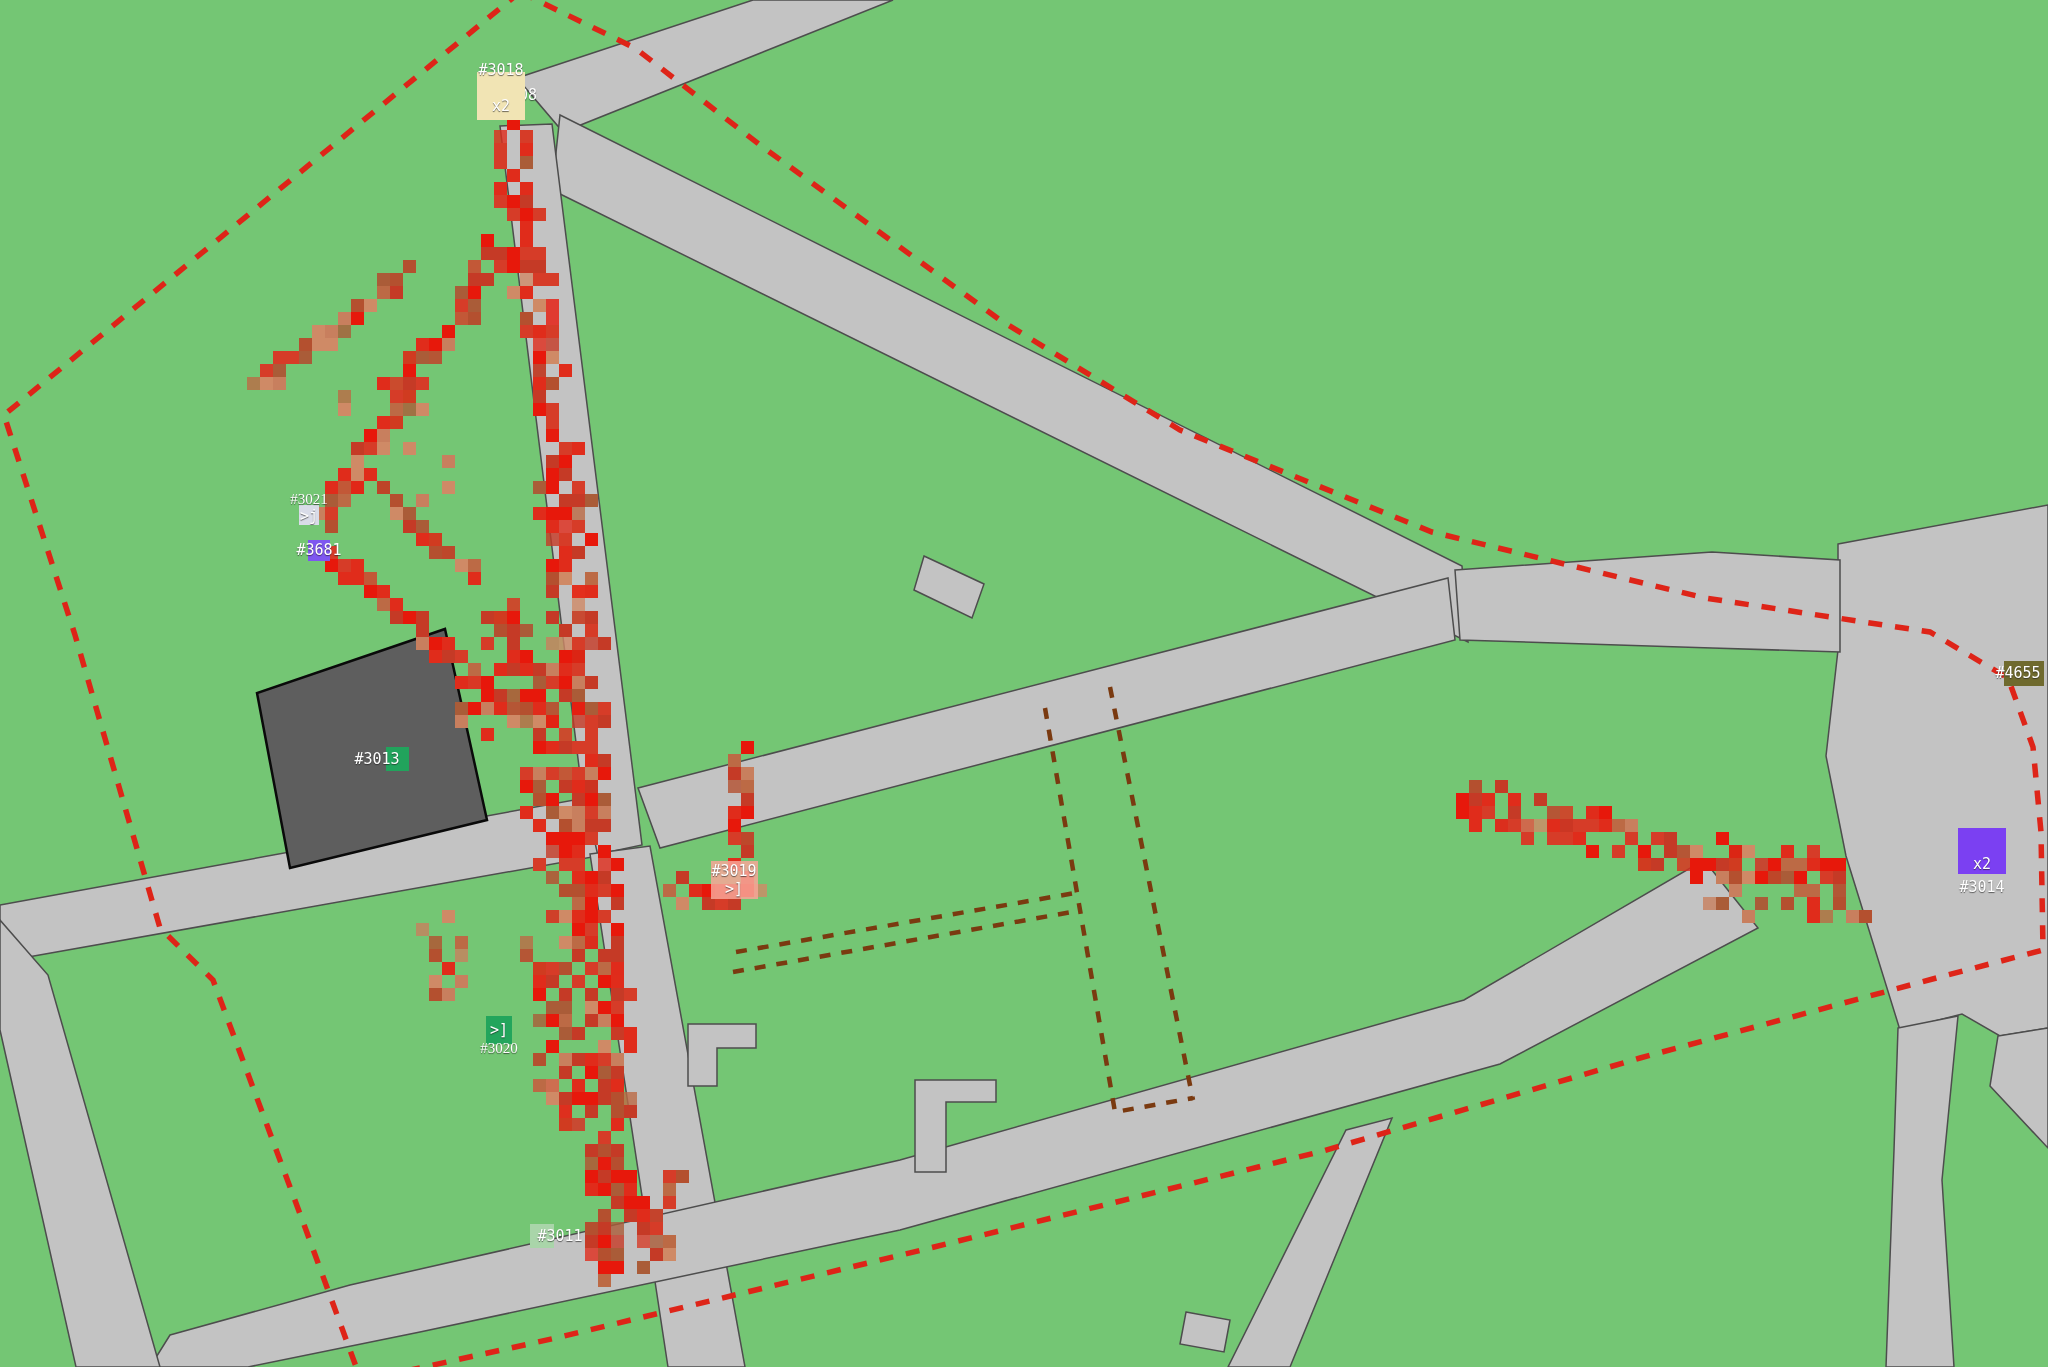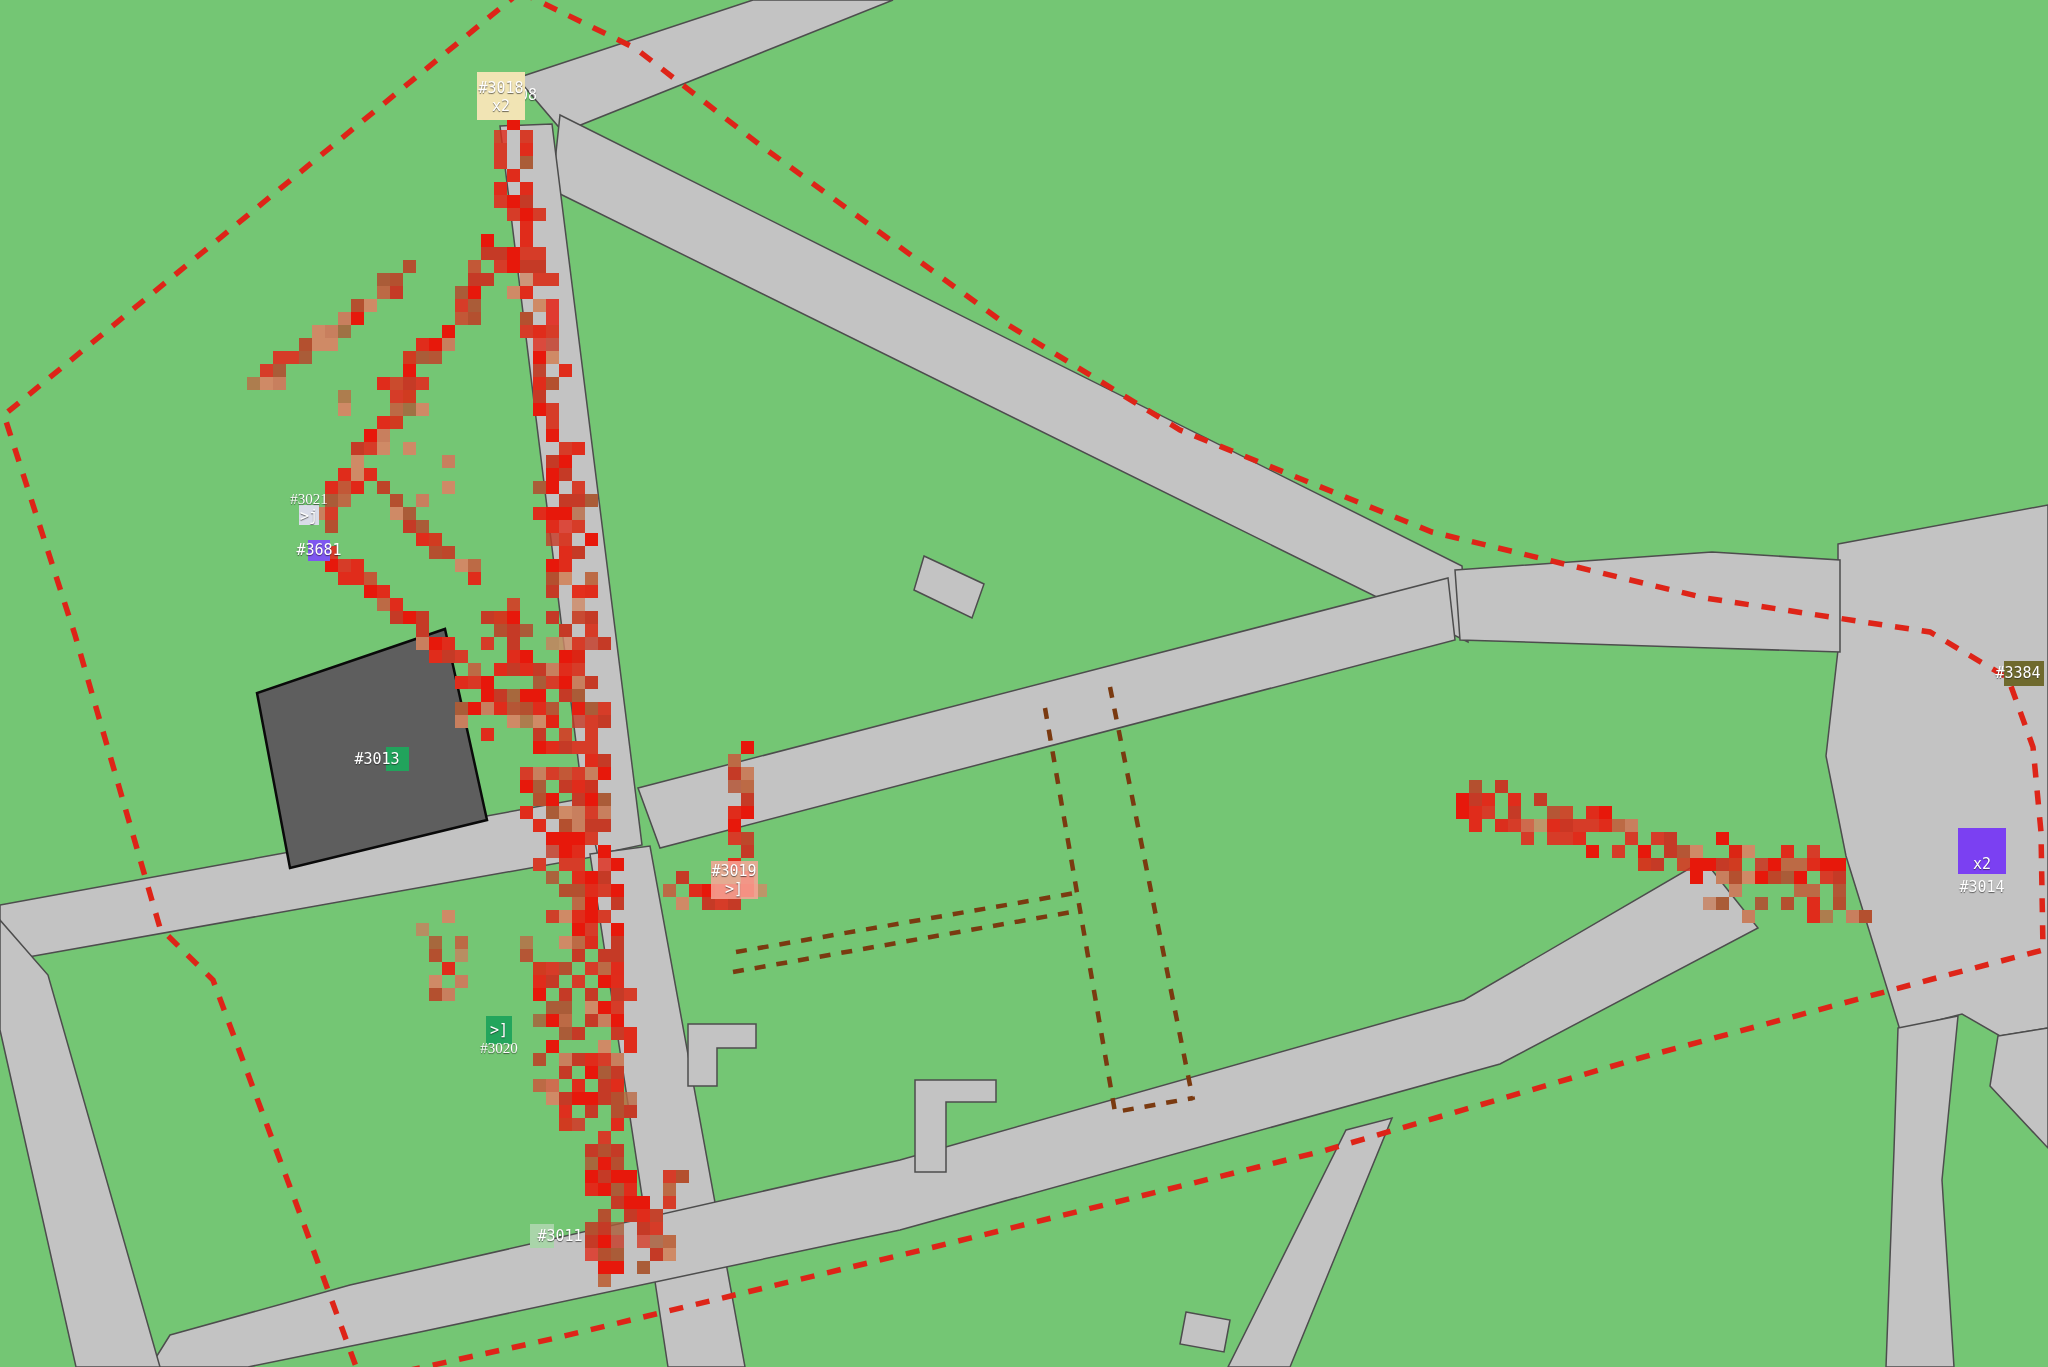--- a/index.html
+++ b/index.html
@@ -882,36 +882,36 @@
       </g>
     <g id="boundary-layer">
         <path d="M 520 -8 L 4 415 L 75 635 L 160 928 L 213 980 L 306 1230 L 358 1372" class="boundary"></path>
         <path d="M 520 -8 L 635 48 L 760 145 L 1000 320 L 1180 430 L 1432 532 L 1705 598 L 1930 632 L 2008 678 L 2033 747 L 2041 832 L 2043 950 L 1940 977 L 1640 1058 L 1323 1151 L 926 1249 L 556 1338 L 392 1374" class="boundary"></path>
       </g>
   </svg>
 
   <div class="stray" id="stray-label" style="left: 519px; top: 87px;">08</div>
   <div id="markers">
       <div class="marker-box" style="left: 477px; top: 72px; width: 48px; height: 48px; background: rgb(241, 228, 180);"></div>
-      <div class="marker-label" style="left: 501px; top: 80px;">#3018</div>
+      <div class="marker-label" style="left: 501px; top: 62px;">#3018</div>
       <div class="marker-label" style="left: 501px; top: 98px;">x2</div>
       <div class="marker-box" style="left: 299px; top: 505px; width: 20px; height: 20px; background: rgb(217, 220, 232);"></div>
       <div class="marker-label" style="left: 309px; top: 491px; font-family: Liberation Serif, serif;">#3021</div>
       <div class="marker-label" style="left: 309px; top: 508px;">&gt;j</div>
       <div class="marker-box" style="left: 308px; top: 540px; width: 22px; height: 21px; background: rgb(126, 87, 240);"></div>
       <div class="marker-label" style="left: 319px; top: 542px;">#3681</div>
       <div class="marker-box" style="left: 386px; top: 747px; width: 23px; height: 24px; background: rgb(33, 163, 92);"></div>
       <div class="marker-label" style="left: 377px; top: 751px;">#3013</div>
       <div class="marker-box" style="left: 711px; top: 861px; width: 47px; height: 38px; background: rgba(247, 166, 152, 0.85);"></div>
       <div class="marker-label" style="left: 734px; top: 863px;">#3019</div>
       <div class="marker-label" style="left: 734px; top: 881px;">&gt;]</div>
       <div class="marker-box" style="left: 486px; top: 1016px; width: 26px; height: 28px; background: rgb(35, 165, 92);"></div>
       <div class="marker-label" style="left: 499px; top: 1040px; font-family: Liberation Serif, serif;">#3020</div>
       <div class="marker-label" style="left: 499px; top: 1022px;">&gt;]</div>
       <div class="marker-box" style="left: 530px; top: 1224px; width: 24px; height: 24px; background: rgb(169, 213, 169);"></div>
       <div class="marker-label" style="left: 542px; top: 1228px; margin-left: 18px;">#3011</div>
       <div class="marker-box" style="left: 1958px; top: 828px; width: 48px; height: 46px; background: rgb(123, 64, 242);"></div>
       <div class="marker-label" style="left: 1982px; top: 837px; margin-top: 42px;">#3014</div>
       <div class="marker-label" style="left: 1982px; top: 856px;">x2</div>
       <div class="marker-box" style="left: 2004px; top: 661px; width: 40px; height: 25px; background: rgb(111, 106, 46);"></div>
-      <div class="marker-label" style="left: 2018px; top: 665px;">#3384</div>
+      <div class="marker-label" style="left: 2018px; top: 665px;">#4655</div>
     </div>
 </div>
 
 </body></html>

